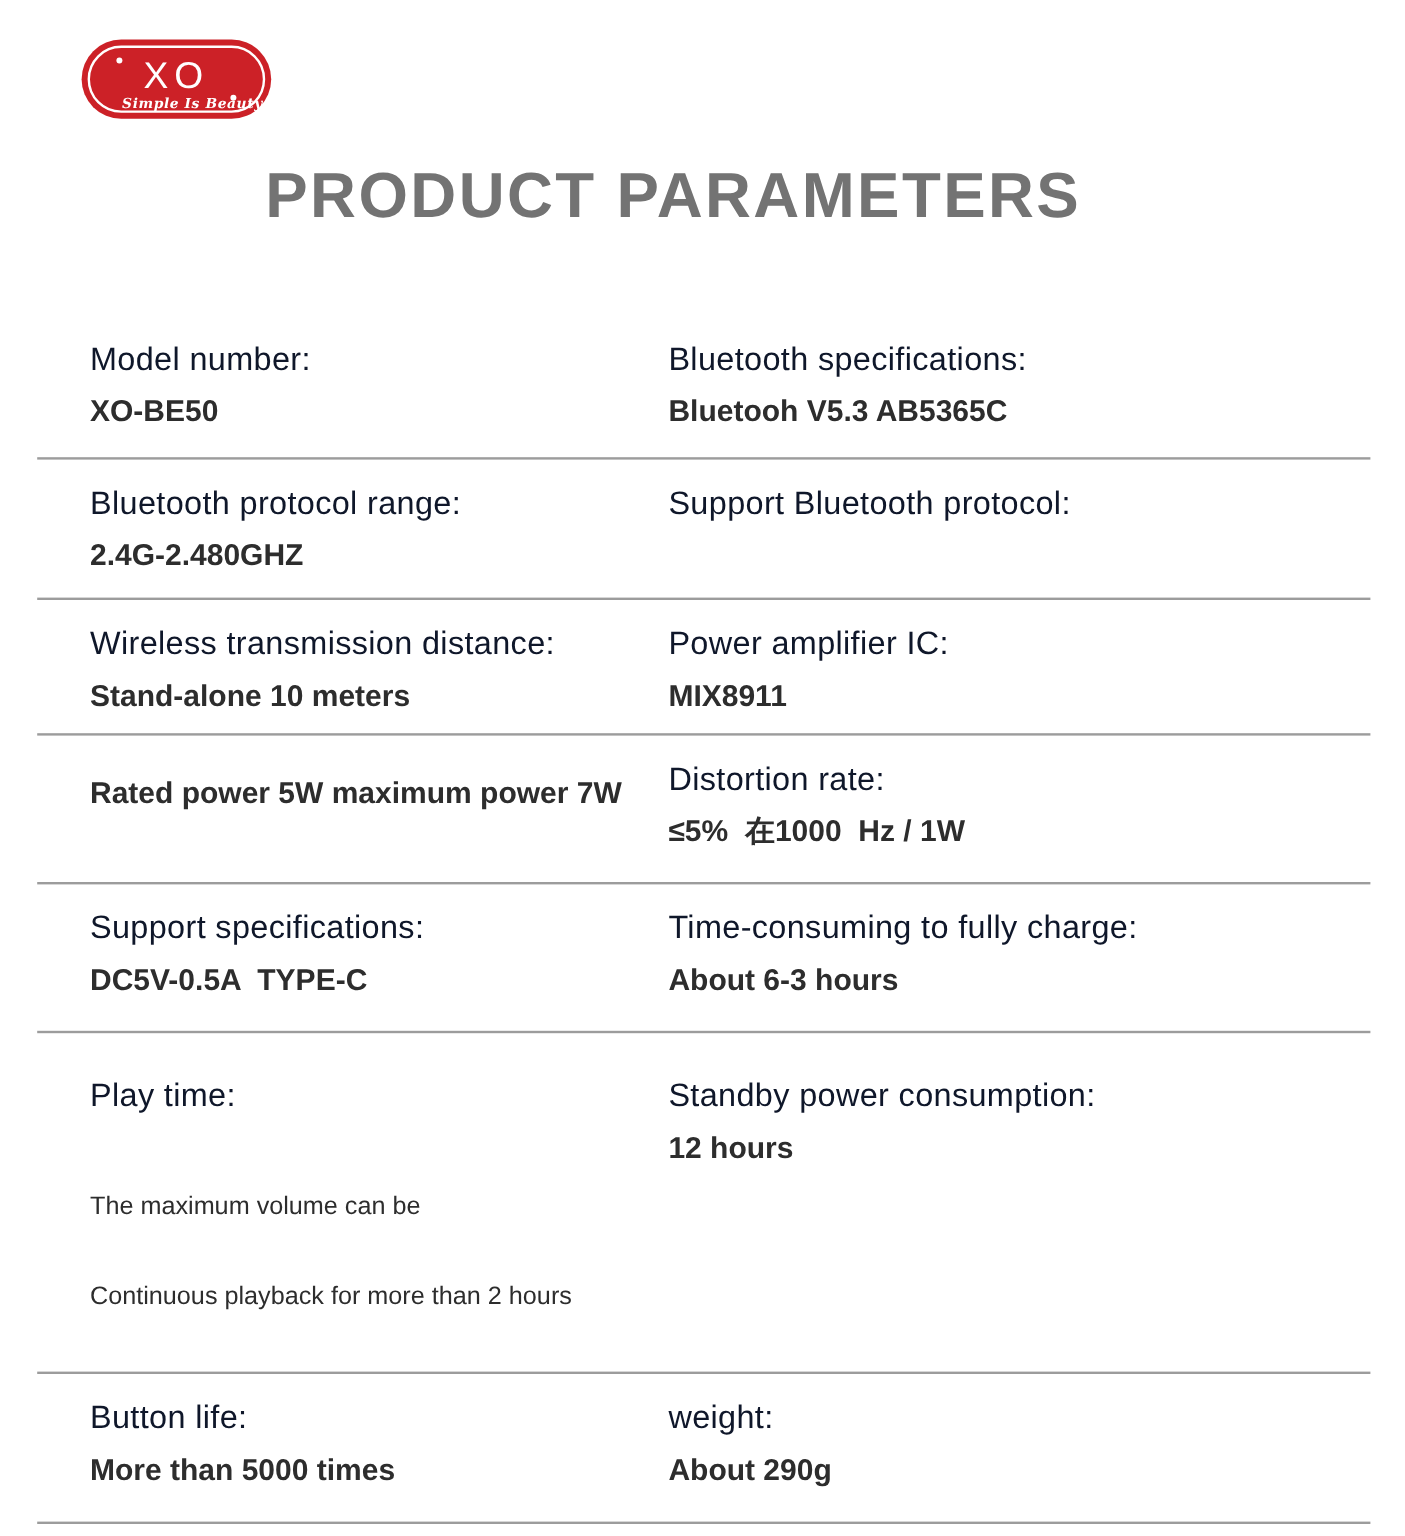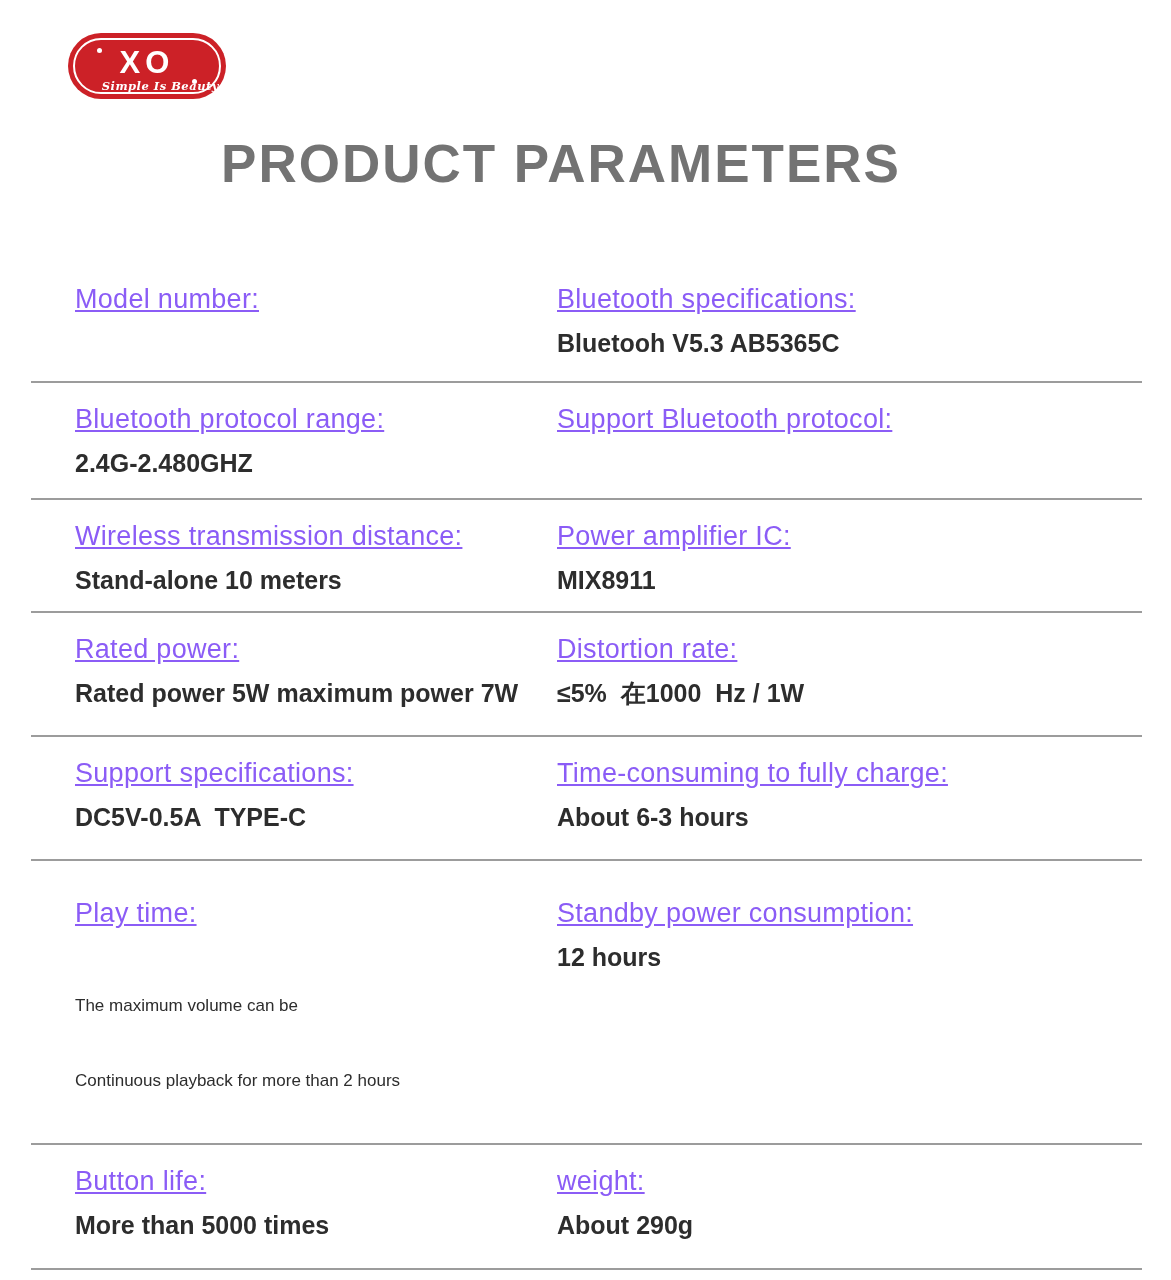--- a/index.html
+++ b/index.html
@@ -19,21 +19,21 @@
     border-radius: 33px;
   }
   .logo-inner {
     position: absolute; inset: 5px;
     border: 2px solid #ffffff;
     border-radius: 28px;
   }
   .logo-brand {
     text-align: center;
     color: #ffffff;
-    font-weight: 700;
+    font-weight: 400;
     font-size: 31px;
     line-height: 1;
     margin-top: 7px;
     letter-spacing: 5px;
   }
   .logo-tagline {
     text-align: right;
     color: #ffffff;
     font-family: "DejaVu Serif", serif;
     font-style: italic;
@@ -82,36 +82,35 @@
   .r6 { min-height: 135px; padding-top: 36px; }
   .r7 { min-height: 125px; }
   .r8 { min-height: 122px; }
 
   .cell-left  { padding-left: 44px; padding-right: 6px; }
   .cell-right { padding-left: 0;   padding-right: 6px; }
 
   .spec-label {
     font-size: 27px;
     line-height: 32px;
-    color: #8b5cf6;
+    color: #0f172a;
     letter-spacing: 0.3px;
     white-space: pre-wrap;
-    text-decoration: underline;
   }
   .spec-value {
     margin-top: 13px;
     font-size: 25px;
     line-height: 30px;
     font-weight: 700;
     color: #2d2d2d;
     white-space: pre-wrap;
   }
   .spec-value.small {
     margin-top: 14px;
-    font-size: 17px;
+    font-size: 21px;
     line-height: 25px;
     font-weight: 400;
   }
 </style>
 </head>
 <body>
 
 <div class="page">
 
   <div class="logo">
@@ -123,20 +122,21 @@
     </div>
   </div>
 
   <h1 class="page-title">PRODUCT PARAMETERS</h1>
 
   <div class="specs">
 
     <div class="spec-row r1">
       <div class="cell-left">
         <div class="spec-label">Model number:</div>
+        <div class="spec-value">XO-BE50</div>
       </div>
       <div class="cell-right">
         <div class="spec-label">Bluetooth specifications:</div>
         <div class="spec-value">Bluetooh V5.3 AB5365C</div>
       </div>
     </div>
 
     <div class="spec-row r2">
       <div class="cell-left">
         <div class="spec-label">Bluetooth protocol range:</div>
@@ -153,21 +153,20 @@
         <div class="spec-value">Stand-alone 10 meters</div>
       </div>
       <div class="cell-right">
         <div class="spec-label">Power amplifier IC:</div>
         <div class="spec-value">MIX8911</div>
       </div>
     </div>
 
     <div class="spec-row r4">
       <div class="cell-left">
-        <div class="spec-label">Rated power:</div>
         <div class="spec-value">Rated power 5W maximum power 7W</div>
       </div>
       <div class="cell-right">
         <div class="spec-label">Distortion rate:</div>
         <div class="spec-value">≤5%  在1000  Hz / 1W</div>
       </div>
     </div>
 
     <div class="spec-row r5">
       <div class="cell-left">

